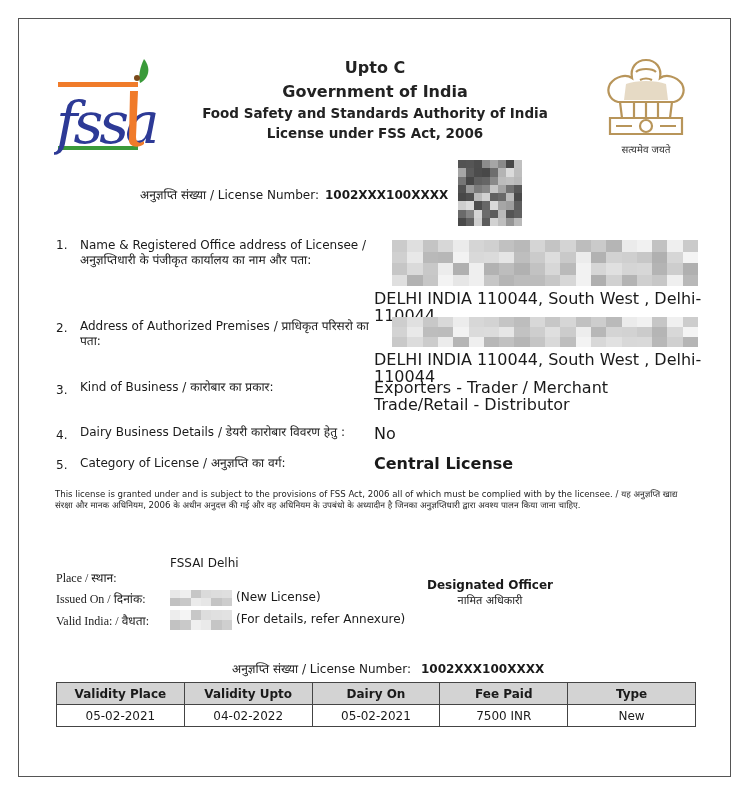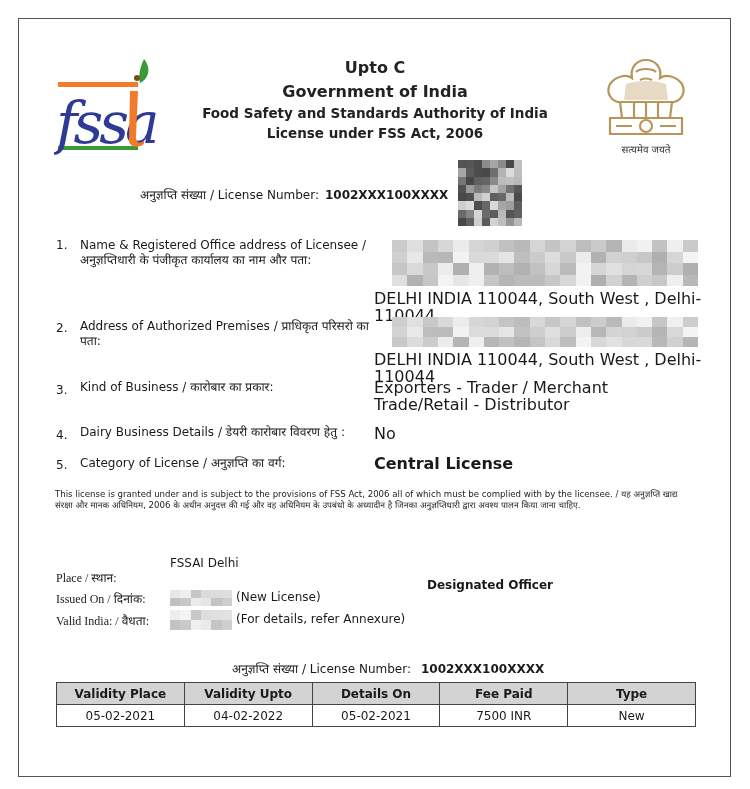--- a/index.html
+++ b/index.html
@@ -353,32 +353,33 @@
     <span style="background: rgb(201, 201, 201);"></span>
     <span style="background: rgb(239, 239, 239);"></span>
     <span style="background: rgb(234, 234, 234);"></span>
     <span style="background: rgb(197, 197, 197);"></span>
     <span style="background: rgb(207, 207, 207);"></span>
   </div>
 <div class="abs paren" style="top:612px">(For details, refer Annexure)</div>
 
 <div class="abs desig" style="top:578px">
   <div class="en">Designated Officer</div>
+  <div class="hi">नामित अधिकारी</div>
 </div>
 
 <div class="abs lic-line-2">
   <span>अनुज्ञप्ति संख्या / License Number:</span><span class="num">1002XXX100XXXX</span>
 </div>
 
 <table class="details">
   <thead>
     <tr>
       <th>Validity Place</th>
       <th>Validity Upto</th>
-      <th>Details On</th>
+      <th>Dairy On</th>
       <th>Fee Paid</th>
       <th>Type</th>
     </tr>
   </thead>
   <tbody>
     <tr>
       <td>05-02-2021</td>
       <td>04-02-2022</td>
       <td>05-02-2021</td>
       <td>7500 INR</td>

